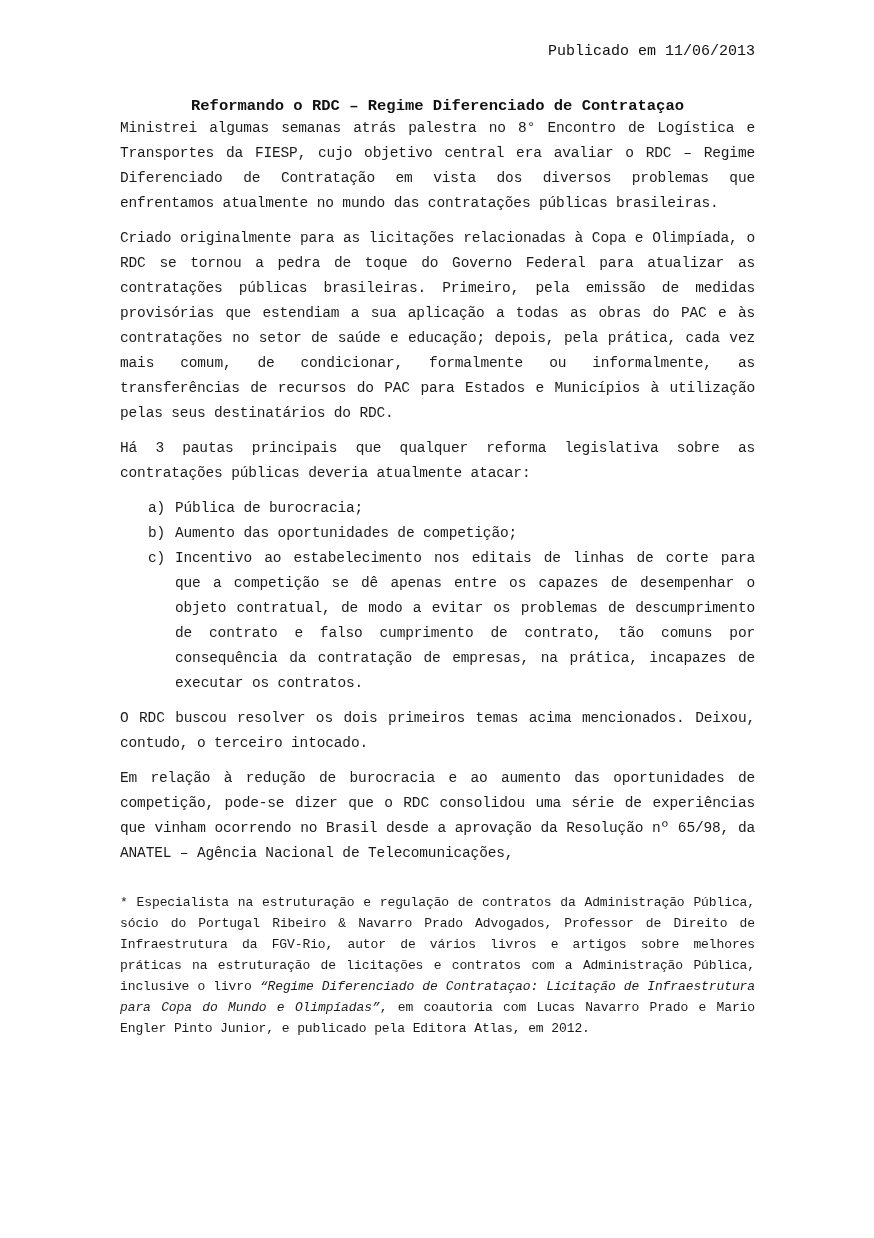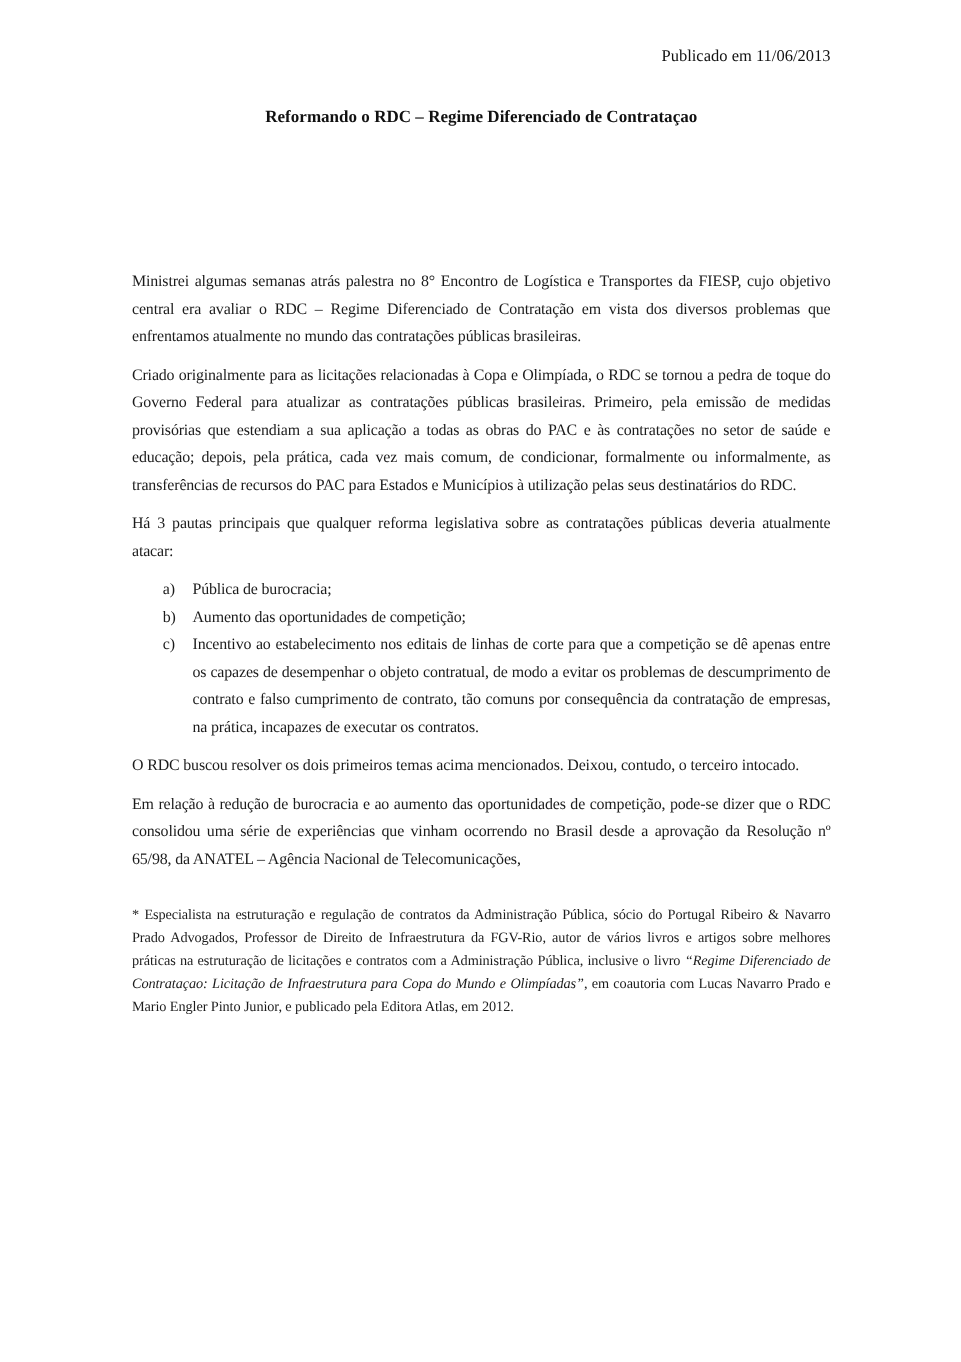--- a/index.html
+++ b/index.html
@@ -5,21 +5,21 @@
   html, body {
     margin: 0;
     padding: 0;
     background: #ffffff;
   }
   .page {
     position: relative;
     width: 844px;
     height: 1238px;
     background: #ffffff;
-    font-family: Liberation Serif, serif;
+    font-family: Liberation Mono, monospace;
     color: #1b1b1b;
     overflow: hidden;
   }
   .content {
     position: absolute;
     left: 120px;
     top: 42px;
     width: 635px;
   }
   .date {
@@ -45,21 +45,20 @@
     color: #111111;
   }
   p.body {
     margin: 0 0 10px 0;
     font-size: 14.5px;
     line-height: 25px;
     letter-spacing: -0.15px;
     text-align: justify;
   }
   p.body.first {
-    margin-top: 128px;
   }
   p.body.single-line {
     letter-spacing: -0.45px;
     white-space: nowrap;
   }
   .list {
     margin: 0 0 10px 28px;
     font-size: 14.5px;
     line-height: 25px;
     letter-spacing: -0.15px;

